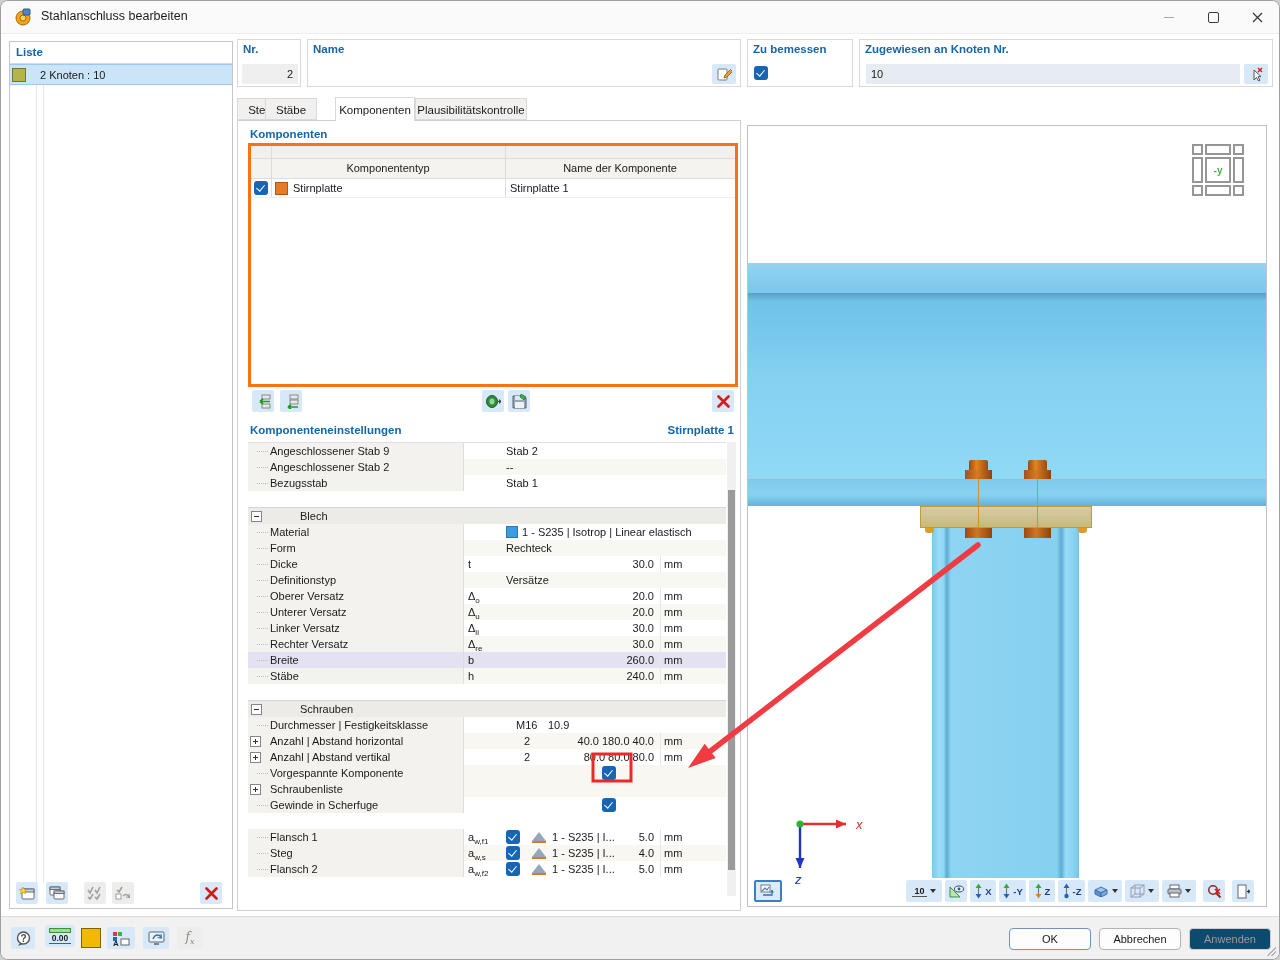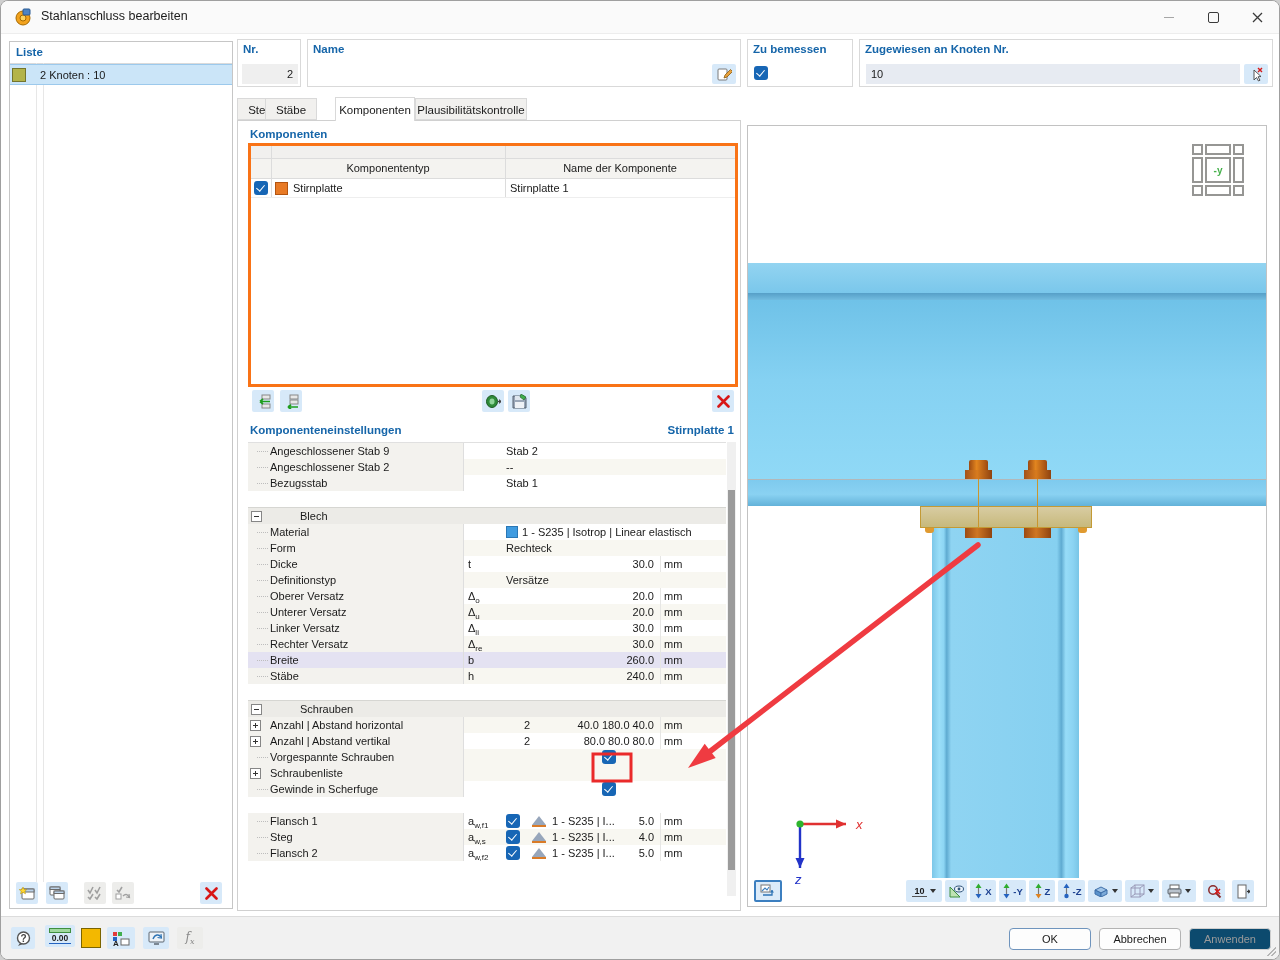--- a/index.html
+++ b/index.html
@@ -392,20 +392,28 @@
           <span class="sym">h</span>
           <div class="usep"></div>
           <span class="rval">240.0</span>
           <span class="unit">mm</span>
         </div>
         <div class="srow spacer"></div>
         <div class="srow group">
           <span class="xbox" style="left: 3px; top: 3px;"></span>
           <span class="glab">Schrauben</span>
         </div>
+        <div class="srow">
+          <div class="lcol"></div>
+          <div class="varea"></div>
+          <span class="stub"></span>
+          <span class="lab">Durchmesser | Festigkeitsklasse</span>
+          <span class="tval" style="left: 268px;">M16</span>
+          <span class="tval" style="left: 300px;">10.9</span>
+        </div>
         <div class="srow alt">
           <div class="lcol"></div>
           <div class="varea"></div>
           <span class="xbox plus" style="left: 2px; top: 3px;"></span>
           <span class="lab">Anzahl | Abstand horizontal</span>
           <div class="usep"></div>
           <span class="rval">40.0 180.0 40.0</span>
           <span class="unit">mm</span>
           <span class="tval" style="left: 276px;">2</span>
         </div>
@@ -416,21 +424,21 @@
           <span class="lab">Anzahl | Abstand vertikal</span>
           <div class="usep"></div>
           <span class="rval">80.0 80.0 80.0</span>
           <span class="unit">mm</span>
           <span class="tval" style="left: 276px;">2</span>
         </div>
         <div class="srow alt">
           <div class="lcol"></div>
           <div class="varea"></div>
           <span class="stub"></span>
-          <span class="lab">Vorgespannte Schrauben</span>
+          <span class="lab">Vorgespannte Komponente</span>
           <span class="cb" style="position: absolute; left: 354px; top: 1px;"></span>
         </div>
         <div class="srow alt">
           <div class="lcol"></div>
           <div class="varea"></div>
           <span class="xbox plus" style="left: 2px; top: 3px;"></span>
           <span class="lab">Schraubenliste</span>
         </div>
         <div class="srow">
           <div class="lcol"></div>

